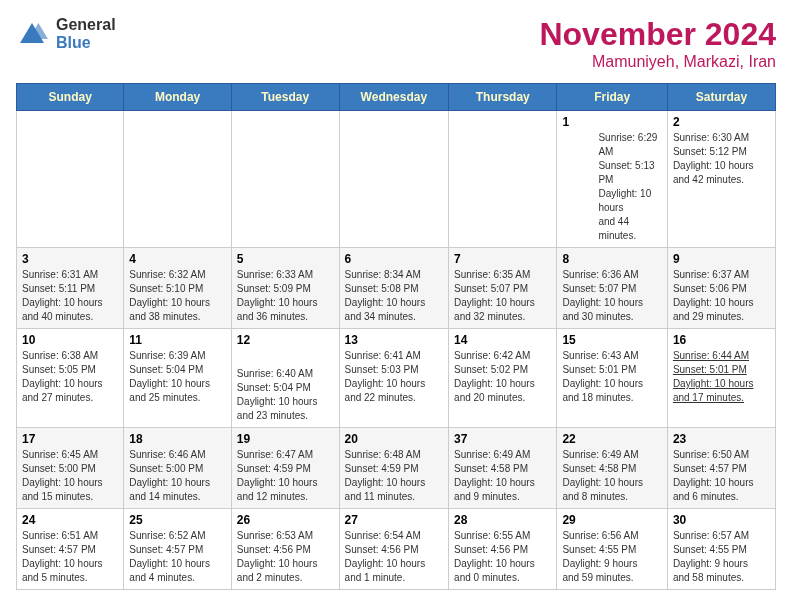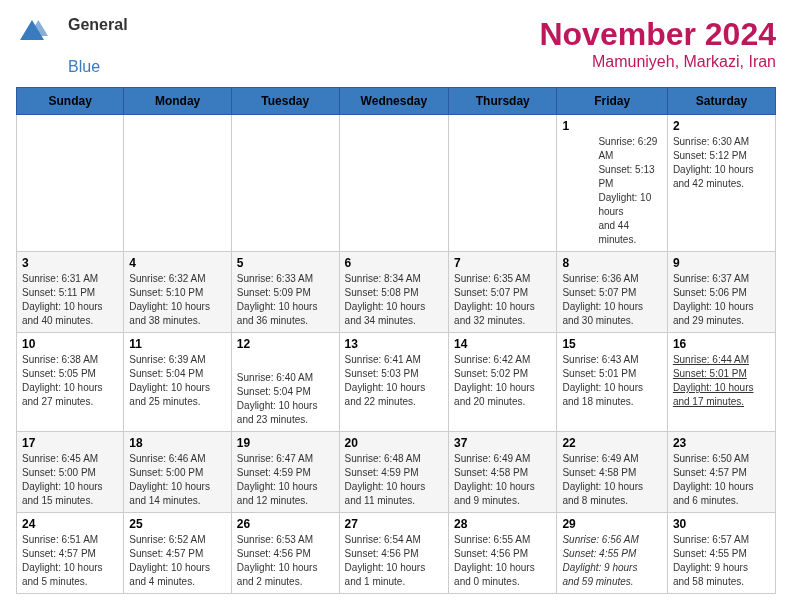--- a/index.html
+++ b/index.html
@@ -11,38 +11,37 @@
       padding: 16px;
     }
     .header {
       display: flex;
       justify-content: space-between;
       align-items: flex-start;
       margin-bottom: 12px;
     }
     .logo {
       display: flex;
-      align-items: flex-start;
-      gap: 20px;
+      align-items: flex-end;
+      gap: 8px;
     }
     .logo-text {
       display: flex;
       flex-direction: column;
       line-height: 1.1;
     }
     .logo-general {
       font-size: 16px;
       font-weight: bold;
       color: #333;
     }
     .logo-blue {
       font-size: 16px;
-      font-weight: normal;
+      font-weight: bold;
       color: #3a7abf;
-      margin-top: 24px;
     }
     .logo-icon {
       width: 32px;
       height: 32px;
     }
     .title-area {
       text-align: right;
     }
     .month-title {
       font-size: 32px;
@@ -53,21 +52,21 @@
       font-size: 16px;
       color: #be185d;
     }
     table {
       width: 100%;
       border-collapse: collapse;
       font-size: 11px;
     }
     thead tr th {
       background: #3a7abf;
-      color: #000000;
+      color: #fef9c3;
       text-align: center;
       padding: 6px 4px;
       font-size: 12px;
       font-weight: bold;
       border: 1px solid #2a5a9f;
     }
     tbody tr td {
       border: 1px solid #ccc;
       vertical-align: top;
       padding: 4px 5px;
@@ -334,21 +333,21 @@
         </td>
         <td>
           <span class="day-num">28</span>
           <div class="day-info" style="white-space: pre-line;">Sunrise: 6:55 AM
 Sunset: 4:56 PM
 Daylight: 10 hours
 and 0 minutes.</div>
         </td>
         <td>
           <span class="day-num">29</span>
-          <div class="day-info" style="white-space: pre-line; font-style: italic;">Sunrise: 6:56 AM
+          <div class="day-info" style="white-space: pre-line;">Sunrise: 6:56 AM
 Sunset: 4:55 PM
 Daylight: 9 hours
 and 59 minutes.</div>
         </td>
         <td>
           <span class="day-num">30</span>
           <div class="day-info" style="white-space: pre-line;">Sunrise: 6:57 AM
 Sunset: 4:55 PM
 Daylight: 9 hours
 and 58 minutes.</div>

